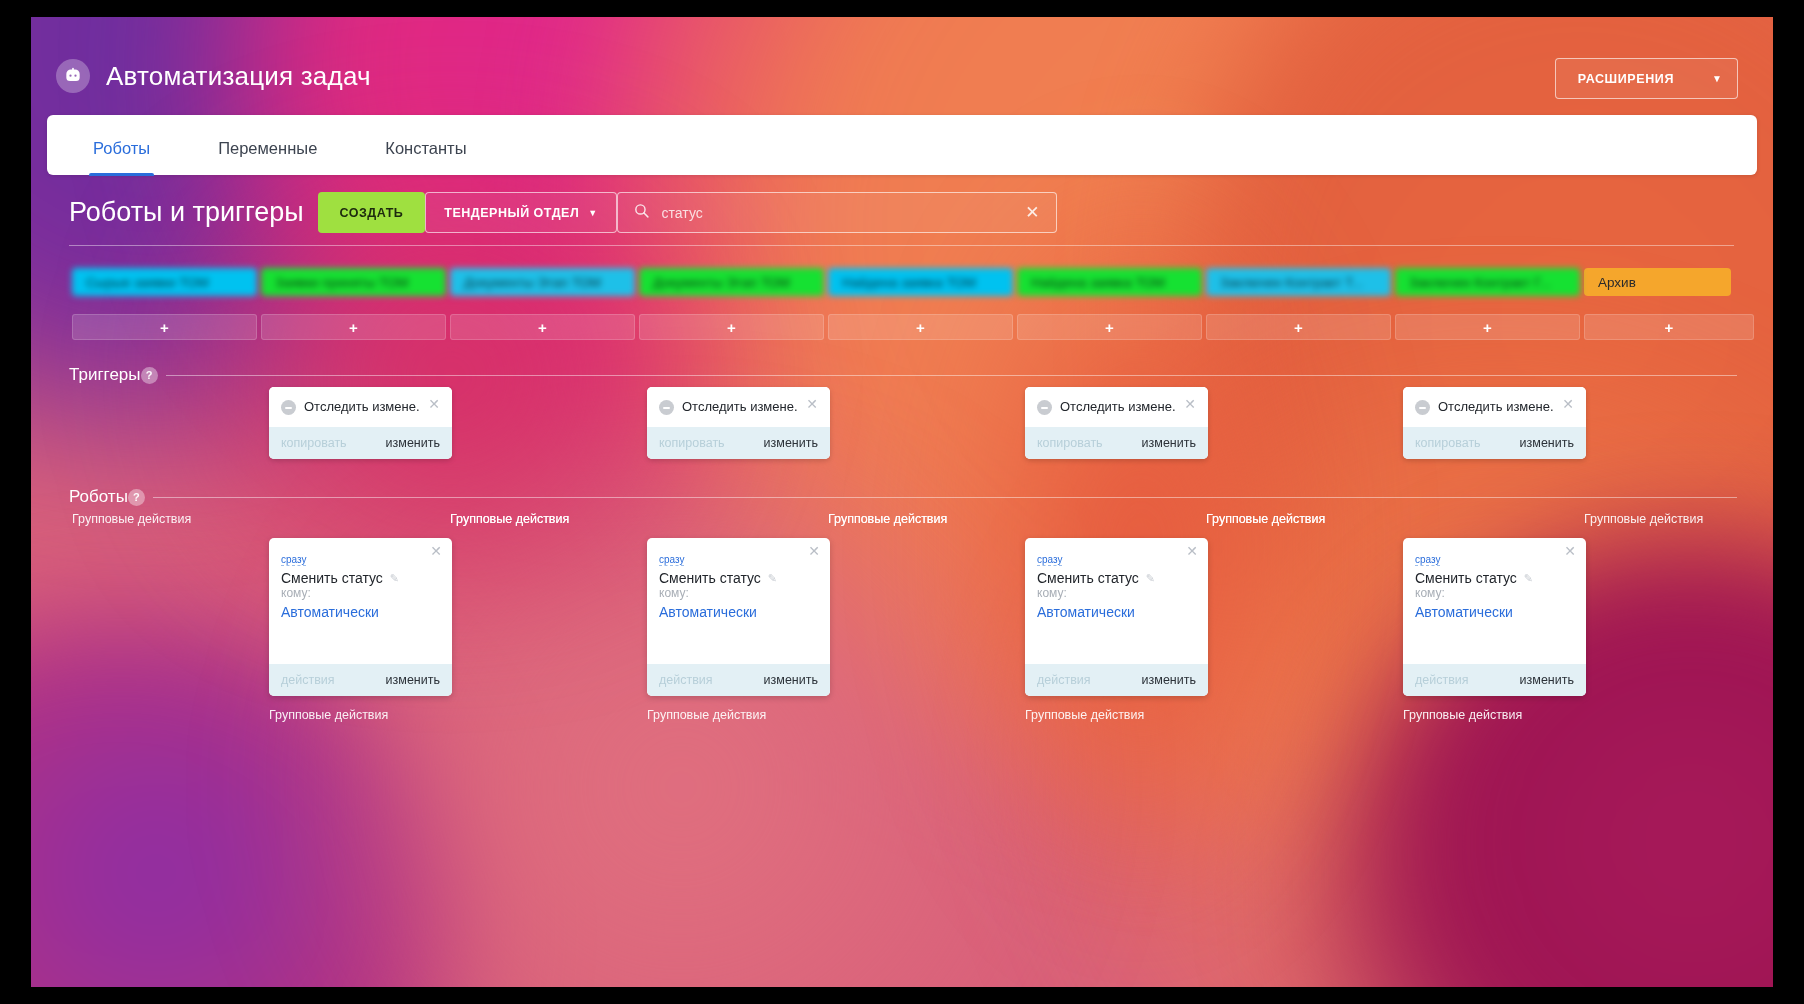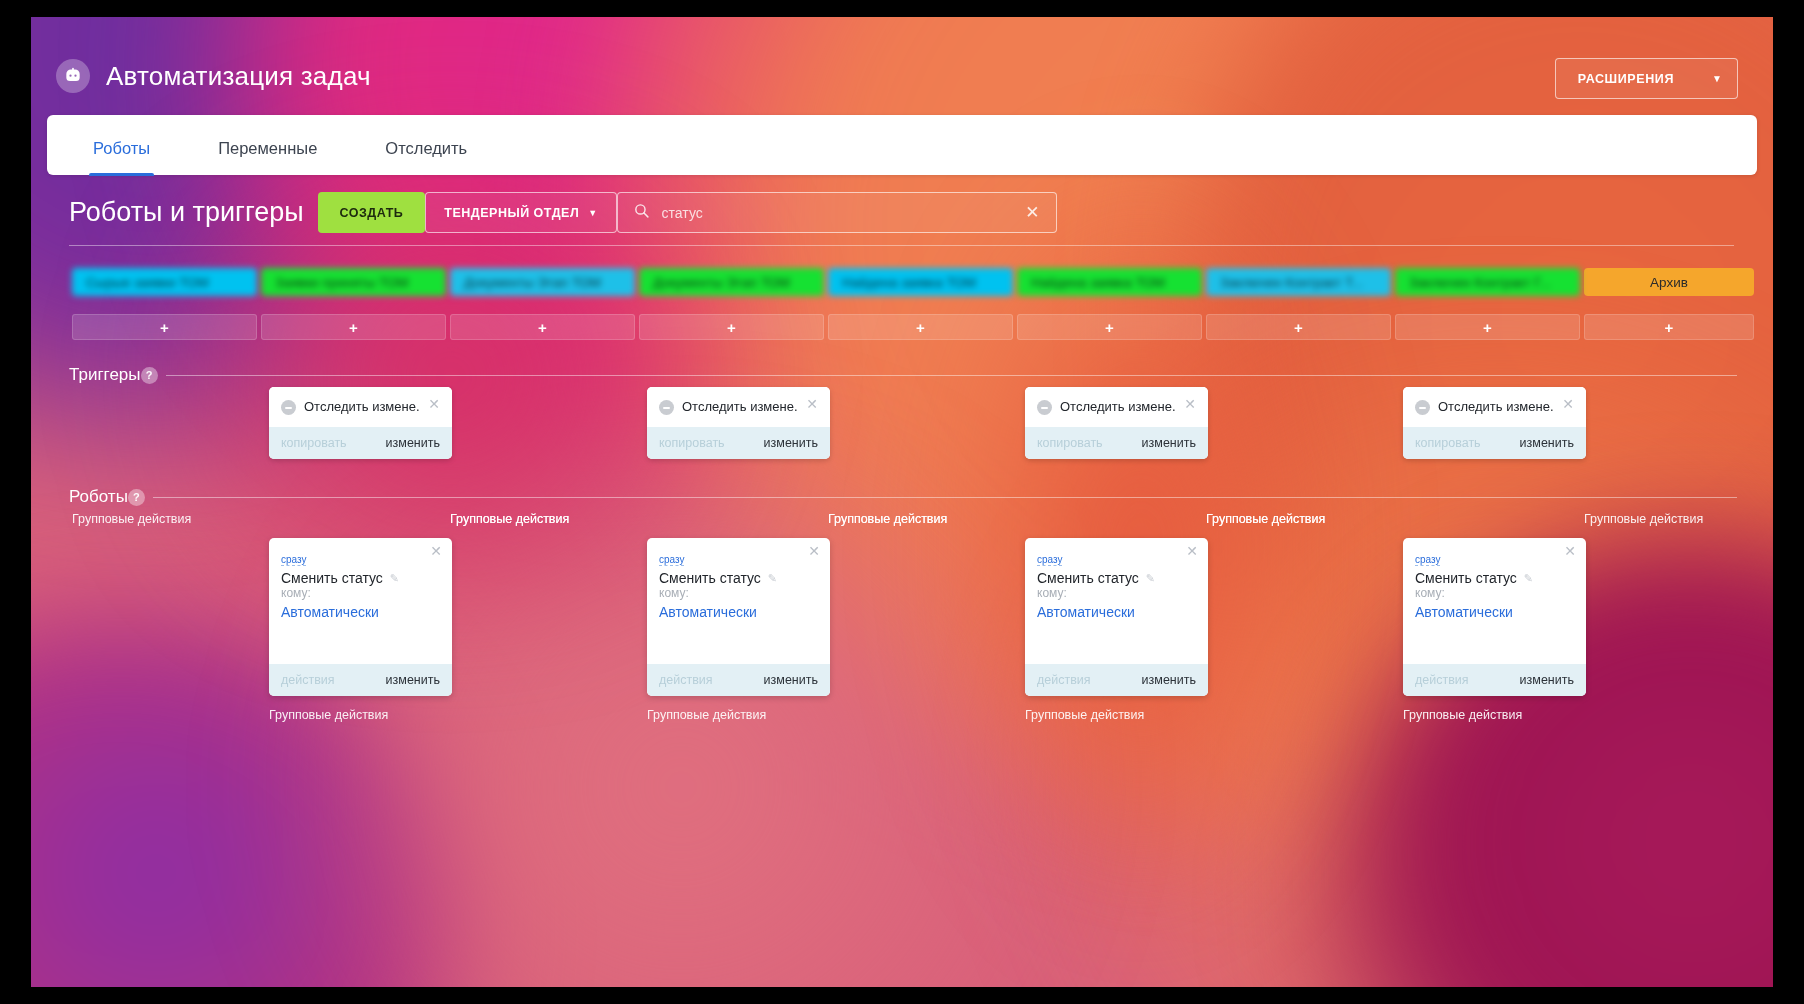--- a/index.html
+++ b/index.html
@@ -114,21 +114,21 @@
   .hr-top { position: absolute; left: 38px; top: 228px; width: 1665px; height: 1px; background: rgba(255,255,255,0.42); }
 
   
   .chips { position: absolute; left: 41px; top: 251px; display: flex; gap: 4px; }
   .chip {
     width: 185px; height: 28px; border-radius: 4px;
     display: flex; align-items: center; padding: 0 14px;
     font-size: 13.5px; color: #2b2b2b; white-space: nowrap; overflow: hidden; cursor: pointer;
   }
   .chip.blurred { filter: blur(3.1px); color: rgba(0,0,0,0.72); }
-  .chip.archive { width: 170px; justify-content: center; }
+  .chip.archive { width: 147px; }
 
   .addrow { position: absolute; left: 41px; top: 297px; display: flex; gap: 4px; }
   .addcell {
     width: 185px; height: 26px; border-radius: 3px;
     background: rgba(255,255,255,0.14); border: 1px solid rgba(255,255,255,0.17);
     display: flex; align-items: center; justify-content: center;
     color: #fff; font-size: 15px; font-weight: bold; cursor: pointer;
   }
   .addcell.last { width: 170px; }
 
@@ -223,21 +223,21 @@
     <div class="ext-btn">
       <span class="lbl">РАСШИРЕНИЯ</span>
       <span class="sep"></span>
       <span class="caret">▼</span>
     </div>
   </div>
 
   <div class="tabcard">
     <div class="tab active">Роботы</div>
     <div class="tab">Переменные</div>
-    <div class="tab">Отследить</div>
+    <div class="tab">Константы</div>
   </div>
 
   <div class="toolbar">
     <div class="page-title">Роботы и триггеры</div>
     <button class="btn-create">СОЗДАТЬ</button>
     <div class="btn-dept">
       <span>ТЕНДЕРНЫЙ ОТДЕЛ</span>
       <span style="font-size:9px;">▼</span>
     </div>
     <div class="search-box">

